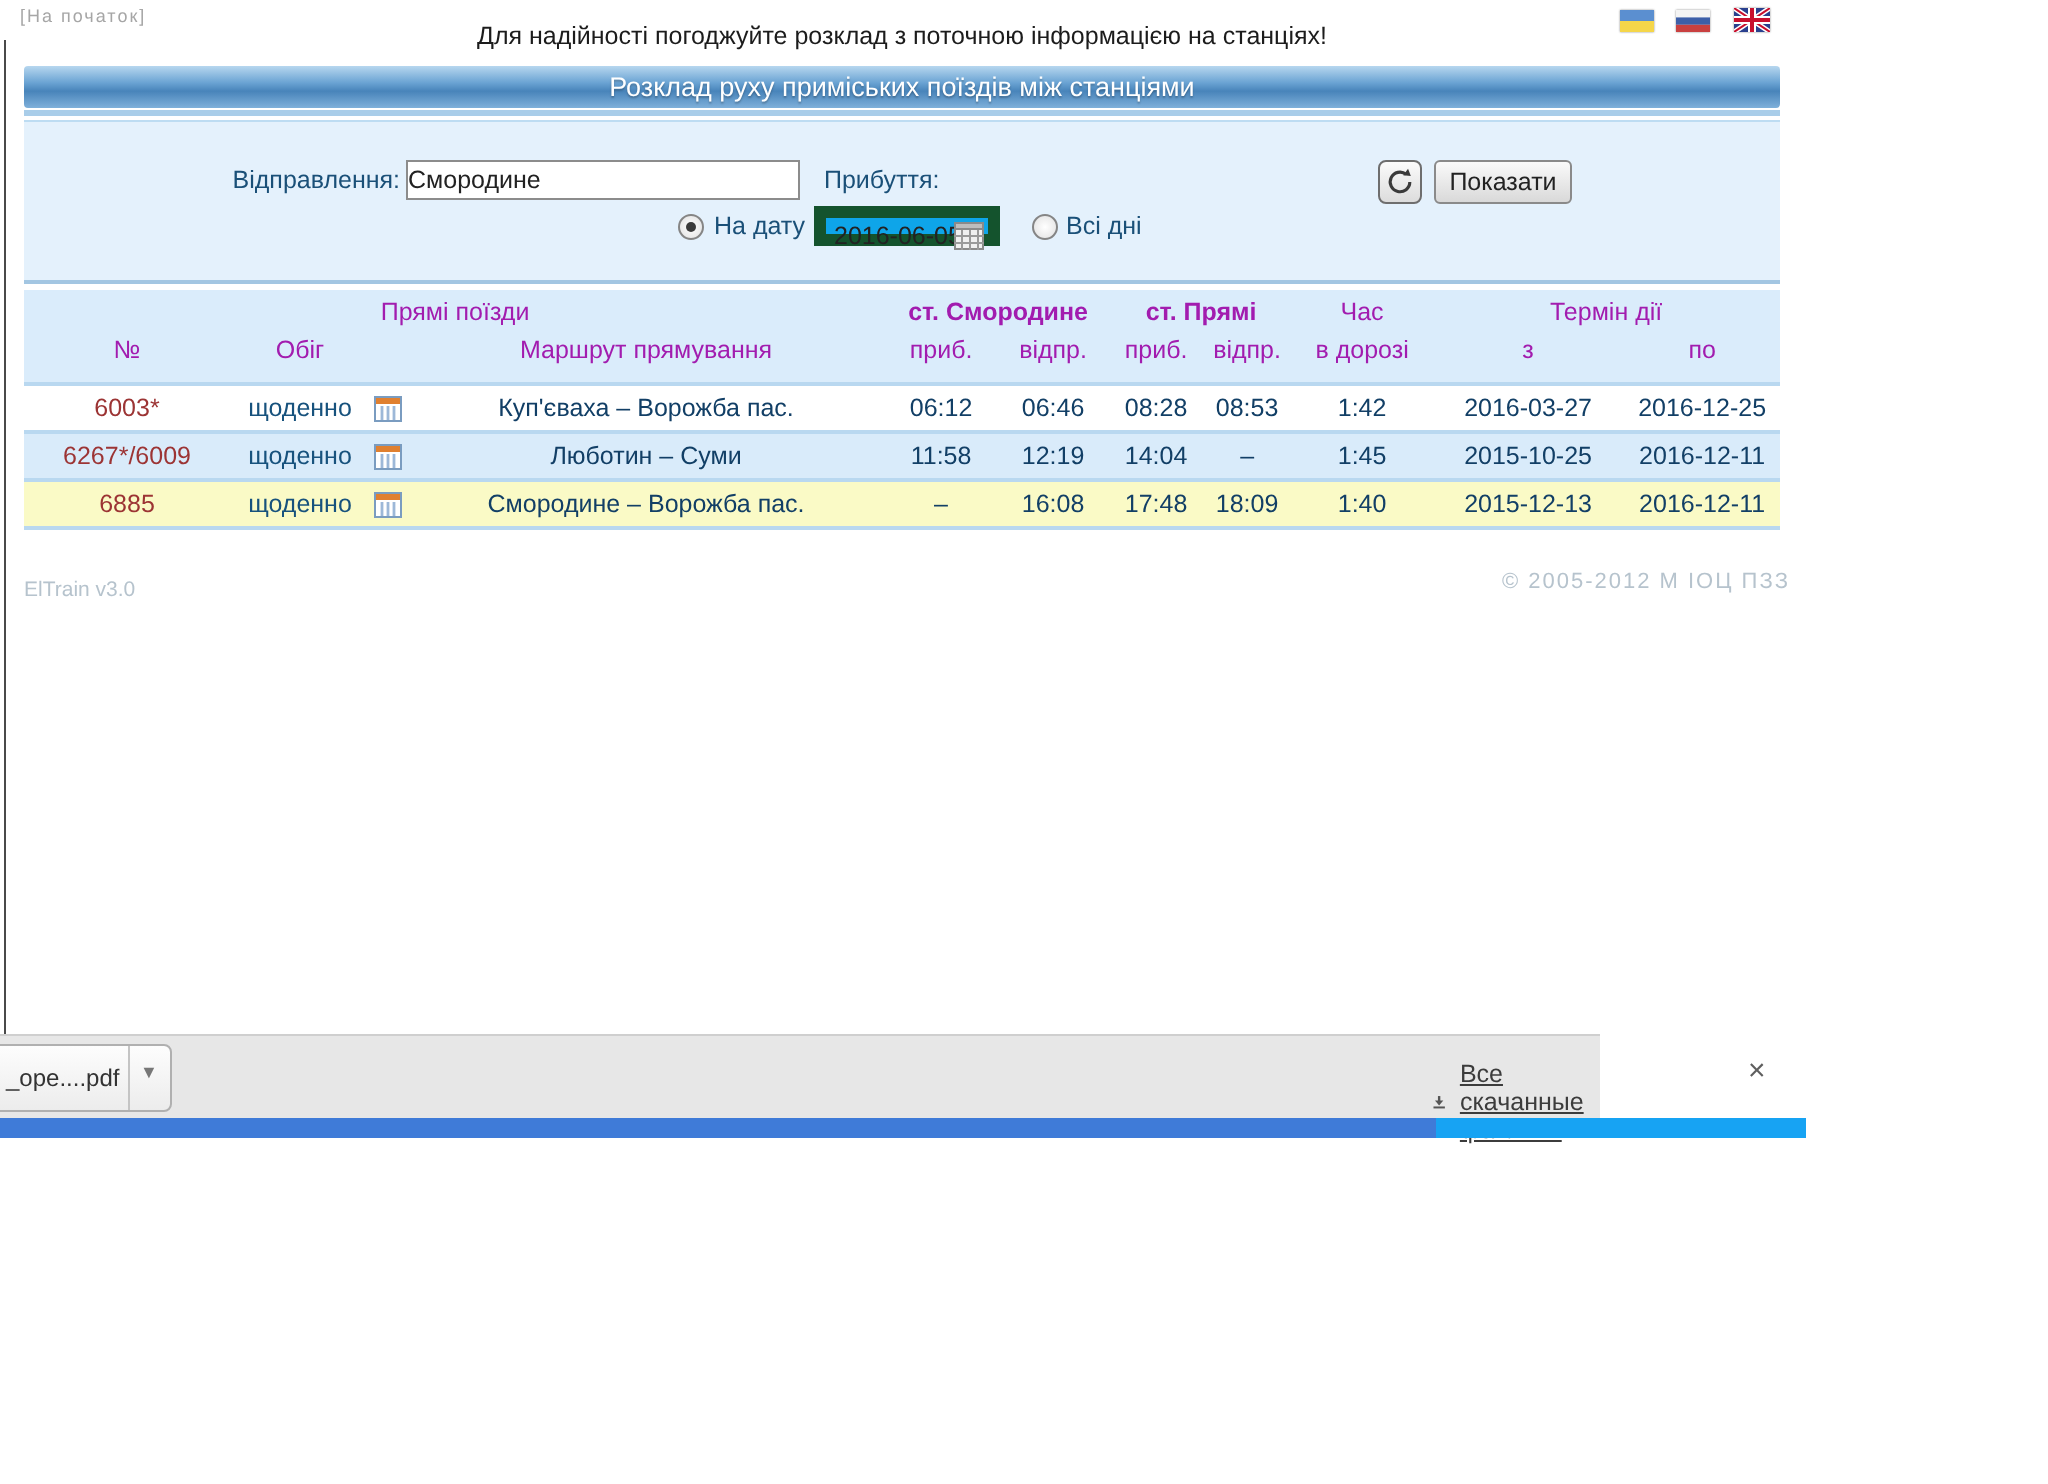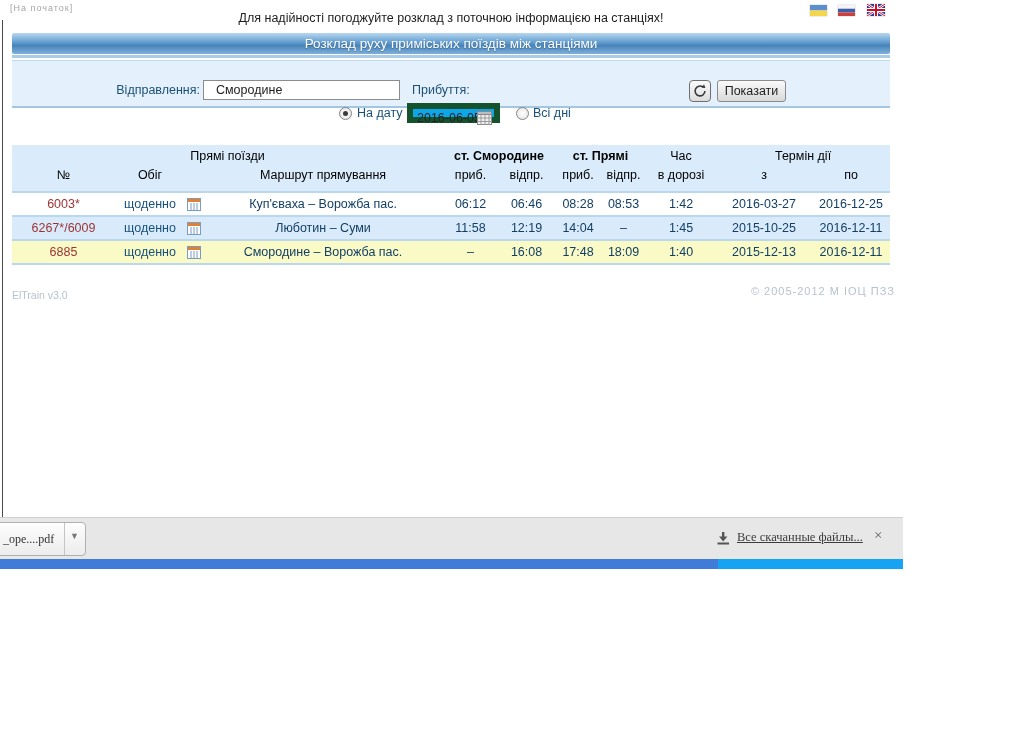--- a/index.html
+++ b/index.html
@@ -22,27 +22,27 @@
   .title-bar {
     left:12px; top:33px; width:878px; height:21px; border-radius:2px;
     background:linear-gradient(#b7d7ef 0%, #6aa3d3 40%, #4884ba 60%, #7fb0da 100%);
     color:#ffffff; font-size:13.5px; font-weight:normal; text-align:center; line-height:21px;
     text-shadow:0 1px 1px rgba(0,0,0,.25);
   }
   .title-underline { left:12px; top:55px; width:878px; height:3px; background:#a9cde9; }
 
   
   .panel {
-    left:12px; top:60px; width:878px; height:48px; background:#e4f1fc;
+    left:12px; top:60px; width:878px; height:82px; background:#e4f1fc;
     border-top:1px solid #bddcf2; border-bottom:2px solid #a3c6e2; box-sizing:border-box;
   }
   .form-label { font-size:12.5px; color:#1a5078; }
   .txt-input {
     position:absolute; box-sizing:border-box; height:20px; border:1px solid #8c8c8c;
-    background:#ffffff; font-family:"Liberation Sans",sans-serif; font-size:12.5px; color:#222; padding:1px 12px;
+    background:#ffffff; font-family:"Liberation Sans",sans-serif; font-size:12.5px; color:#222; padding:1px 0;
   }
   .btn-refresh {
     left:689px; top:79px; width:22px; height:22px; box-sizing:border-box;
     border:1px solid #6e6e6e; border-radius:4px;
     background:linear-gradient(#fbfbfb,#dcdcdc); cursor:pointer;
     display:flex; align-items:center; justify-content:center;
   }
   .btn-show {
     left:717px; top:79px; width:69px; height:22px; box-sizing:border-box;
     border:1px solid #8a8a8a; border-radius:3px;
@@ -52,39 +52,39 @@
   .radio { width:11px; height:11px; border-radius:50%; border:1px solid #858585;
     background:radial-gradient(#ffffff,#e0e0e0); box-sizing:content-box; cursor:pointer; }
   .radio.sel::after { content:""; display:block; width:5px; height:5px; border-radius:50%; background:#3a3a3a; margin:3px; }
   .date-wrap { left:407px; top:102px; width:93px; height:20px; border:6px solid #14532d; background:#0ea5e9; box-sizing:border-box; }
   .date-text { position:absolute; left:4px; top:2px; font-size:12.5px; color:#222; }
   .cal-btn { position:absolute; right:2px; top:2px; width:15px; height:14px; cursor:pointer; }
 
   
   .sched { left:12px; top:145px; width:878px; border-collapse:collapse; table-layout:fixed;
     font-size:12.5px; color:#123f66; border-bottom:2px solid #b9d8f0; }
-  .sched th { font-weight:normal; color:#000000; background:#daecfb; padding:0; }
+  .sched th { font-weight:normal; color:#a21caf; background:#daecfb; padding:0; }
   .sched thead tr.gh th { height:21px; }
   .sched thead tr.sh th { height:23px; vertical-align:top; padding-top:2px; }
   .sched th.b { font-weight:bold; }
   .sched td { padding:0; height:22px; text-align:center; overflow:hidden; white-space:nowrap; }
   .sched tbody tr { border-top:2px solid #b9d8f0; }
   .sched tbody tr.tone-white { background:#ffffff; }
   .sched tbody tr.tone-blue  { background:#d9ebfa; }
   .sched tbody tr.tone-hl    { background:#fafac6; }
   .num { color:#9c3434; }
   .circ { color:#17527d; }
   .cal-icon { display:inline-block; width:14px; height:13px; vertical-align:middle; cursor:pointer; }
 
   
   .version { left:12px; top:289px; font-size:10.5px; color:#b6c3cd; }
   .copyright { left:12px; top:285px; width:883px; text-align:right; font-size:11px; letter-spacing:1px; color:#b6c3cd; }
 
   
-  .dl-bar { left:0; top:517px; width:903px; height:42px; background:#e7e7e7; border-top:1px solid #cfcfcf; box-sizing:border-box;font-family:Liberation Serif, serif; }
+  .dl-bar { left:0; top:517px; width:800px; height:42px; background:#e7e7e7; border-top:1px solid #cfcfcf; box-sizing:border-box; }
   .dl-file {
     position:absolute; left:-58px; top:4px; width:144px; height:34px; box-sizing:border-box;
     border:1px solid #b0b0b0; border-radius:4px; background:linear-gradient(#fdfdfd,#ececec);
     cursor:pointer;
   }
   .dl-file-label { position:absolute; left:60px; top:9px; font-size:12px; color:#333; }
   .dl-file-sep { position:absolute; left:121px; top:0; width:1px; height:32px; background:#c4c4c4; }
   .dl-file-arrow { position:absolute; left:127px; top:8px; font-size:9px; color:#777; }
   .dl-all { position:absolute; left:716px; top:12px; display:flex; align-items:center; cursor:pointer; }
   .dl-all-text { margin-left:7px; font-size:12.5px; color:#3c3c3c; text-decoration:underline; }

